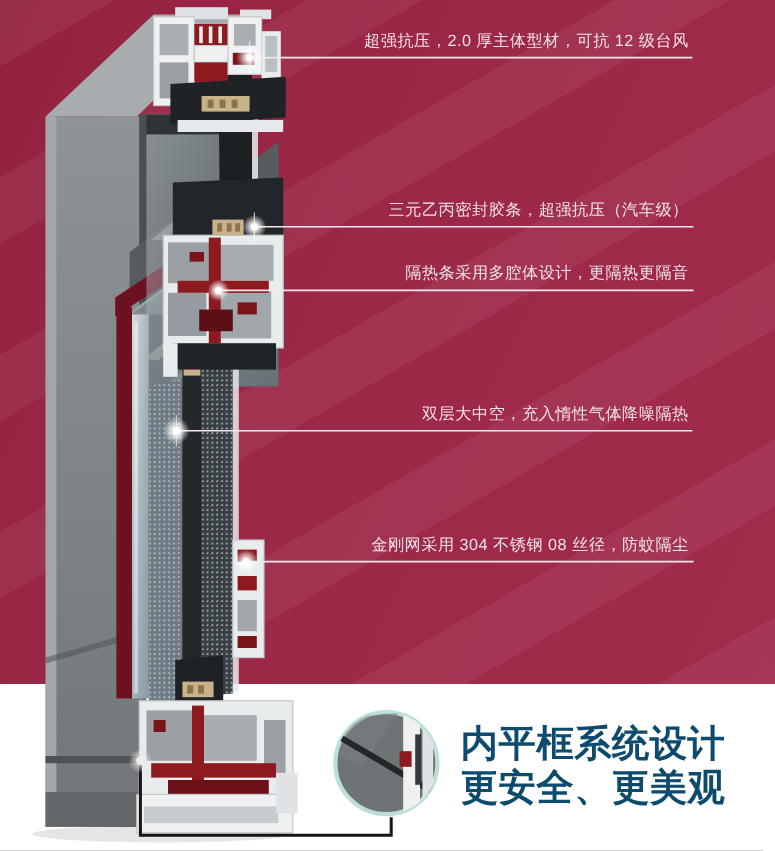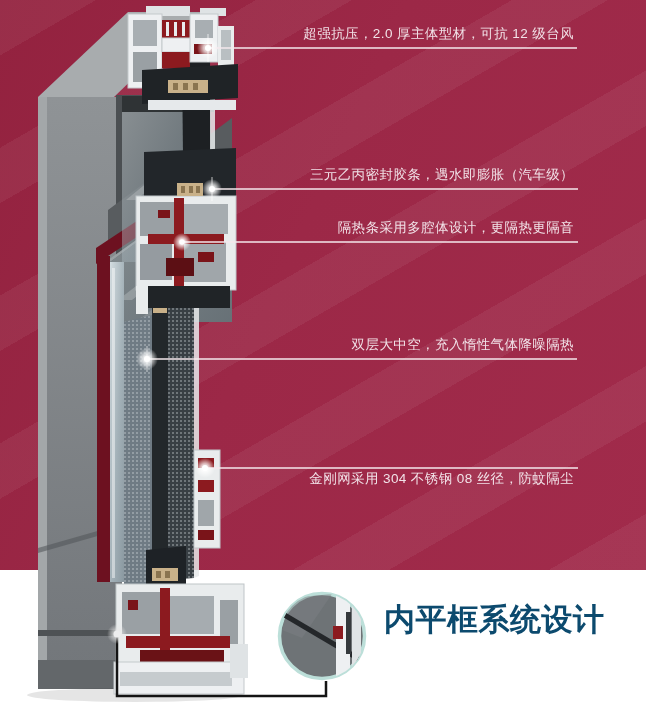--- a/index.html
+++ b/index.html
@@ -18,21 +18,21 @@
       linear-gradient(115deg, #93223f 0%, #9c2847 45%, #a12b4b 100%);
   }
   .bg-bottom{
     position:absolute;left:0;top:570px;width:646px;height:139px;background:#ffffff;
   }
   svg.scene{position:absolute;left:0;top:0;width:646px;height:709px;}
   .callout{
     position:absolute;right:72px;white-space:nowrap;text-align:right;
     color:#f2e2e8;font-size:13.5px;letter-spacing:.4px;line-height:18px;
   }
-  .c1{top:25px}.c2{top:166px}.c3{top:219px}.c4{top:336px}.c5{top:470px}
+  .c1{top:25px}.c2{top:166px}.c3{top:219px}.c4{top:336px}.c5{top:445px}
   .footer-title{
     position:absolute;left:384px;top:601px;color:#0c4a6e;
     font-size:31px;line-height:37px;font-weight:700;letter-spacing:.5px;
     white-space:nowrap;
   }
 </style>
 </head>
 <body>
 
 <div class="stage">
@@ -243,29 +243,30 @@
           <circle cx="205" cy="468" r="10" fill="url(#glow)"></circle>
           <circle cx="205" cy="468" r="3" fill="#fff"></circle>
         </g>
     </g>
   </svg>
 
   <div class="callout c1">
     <span>超强抗压，2.0 厚主体型材，可抗 12 级台风</span>
   </div>
   <div class="callout c2">
-    <span>三元乙丙密封胶条，遇水即膨胀（汽车级）</span>
+    <span>三元乙丙密封胶条，超强抗压（汽车级）</span>
   </div>
   <div class="callout c4">
     <span>双层大中空，充入惰性气体降噪隔热</span>
   </div>
   <div class="callout c3">
     <span>隔热条采用多腔体设计，更隔热更隔音</span>
   </div>
   <div class="callout c5">
     <span>金刚网采用 304 不锈钢 08 丝径，防蚊隔尘</span>
   </div>
 
   <div class="footer-title">
     <div>内平框系统设计</div>
+    <div>更安全、更美观</div>
   </div>
 
 </div>
 
 </body></html>

